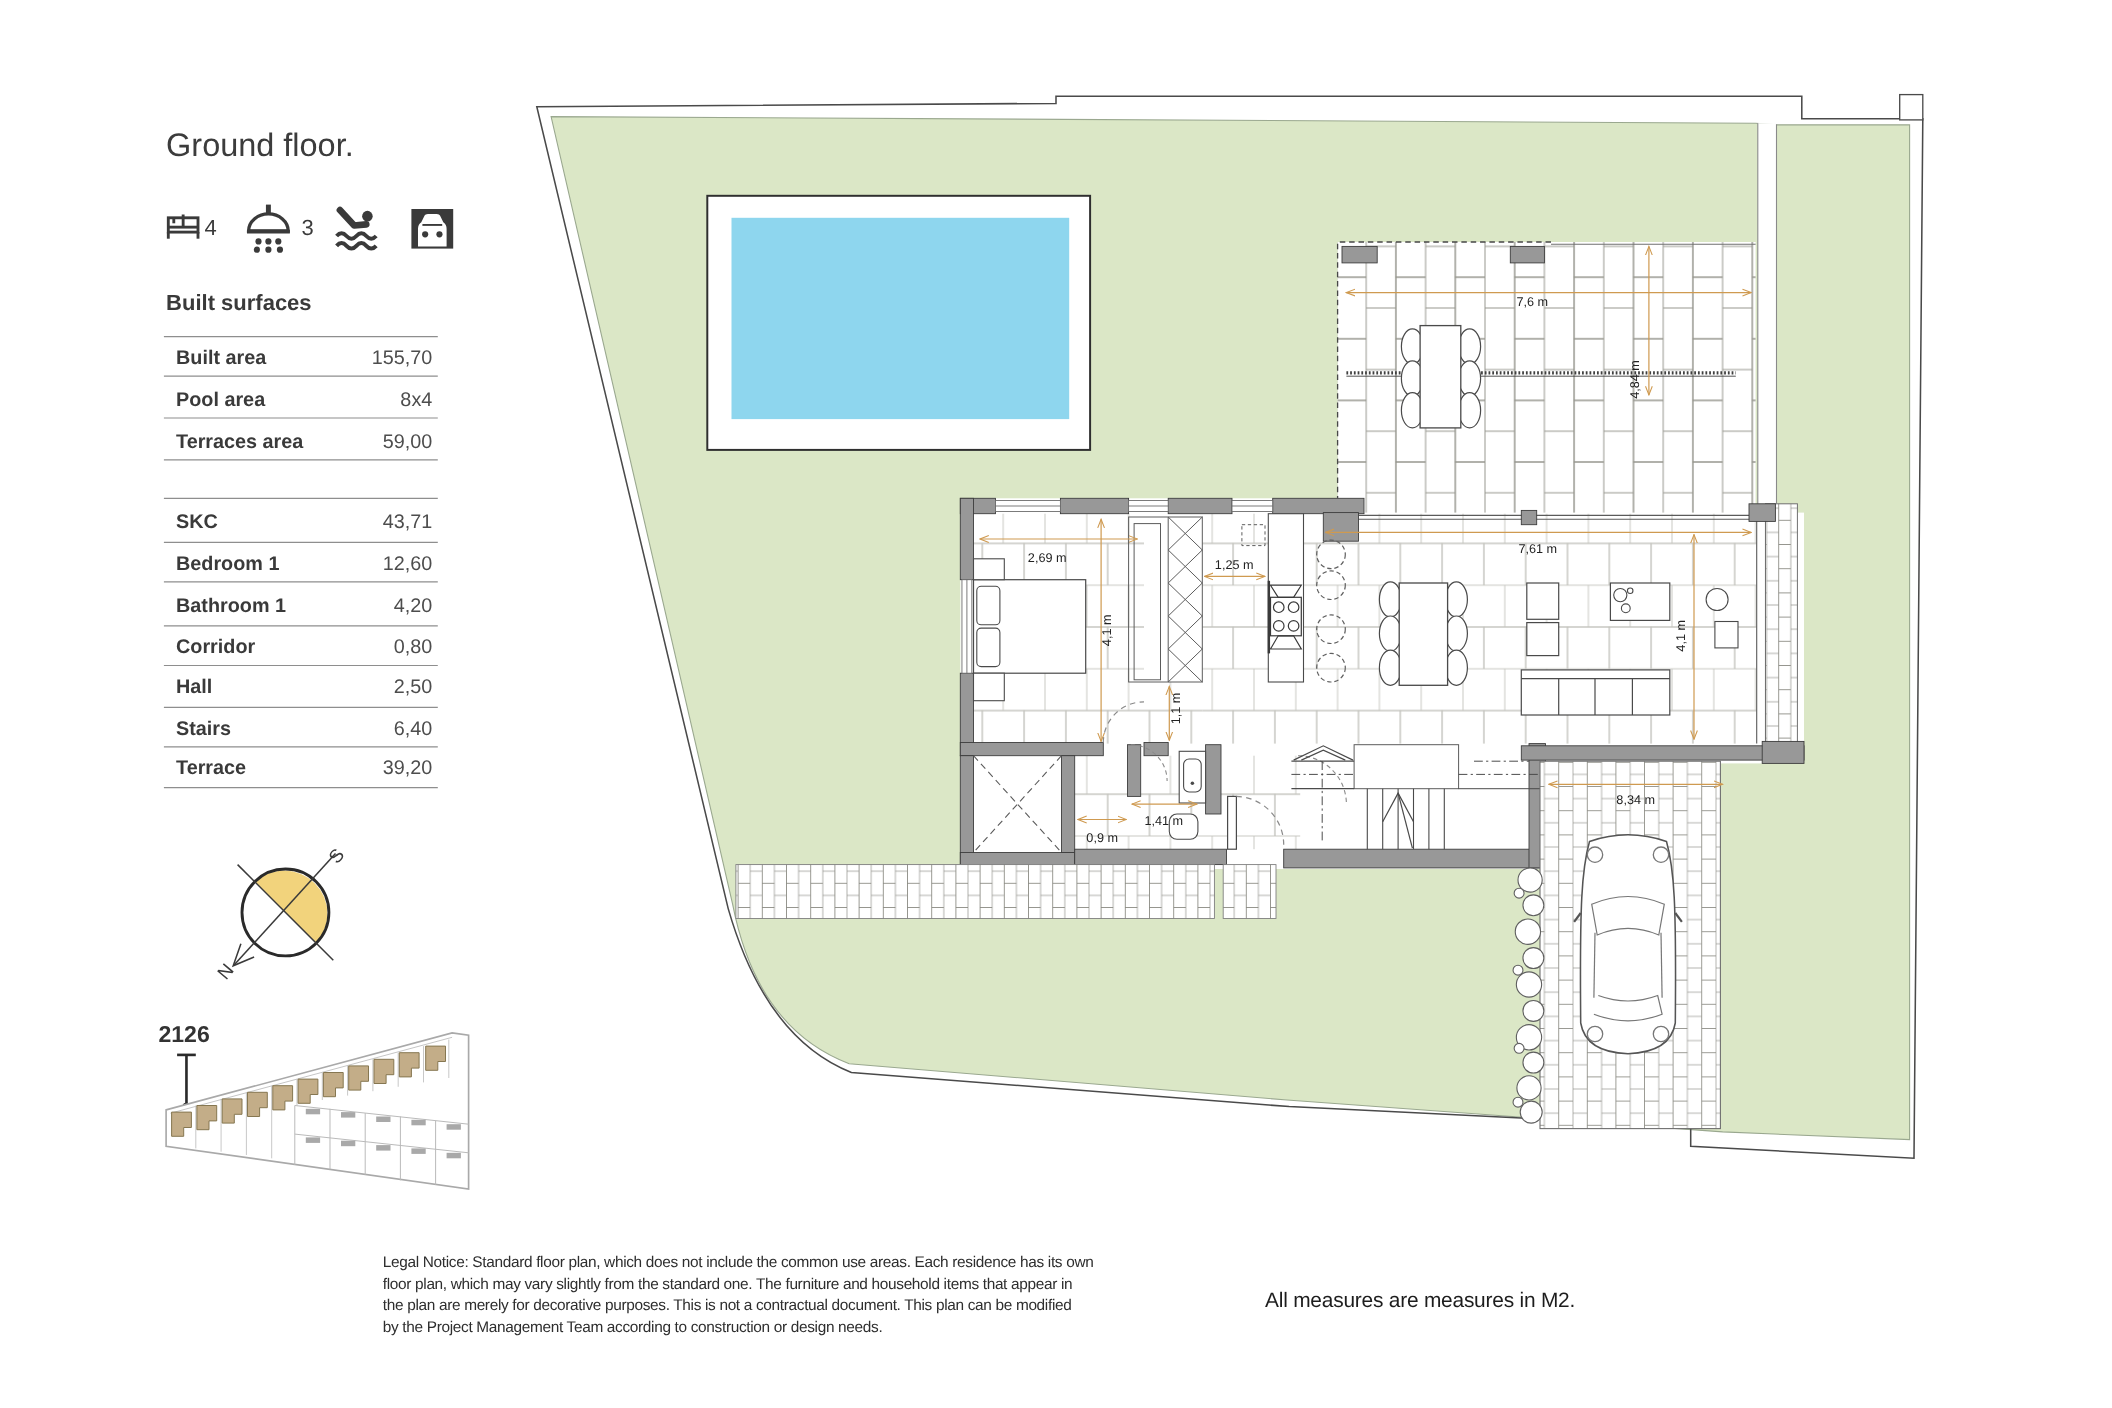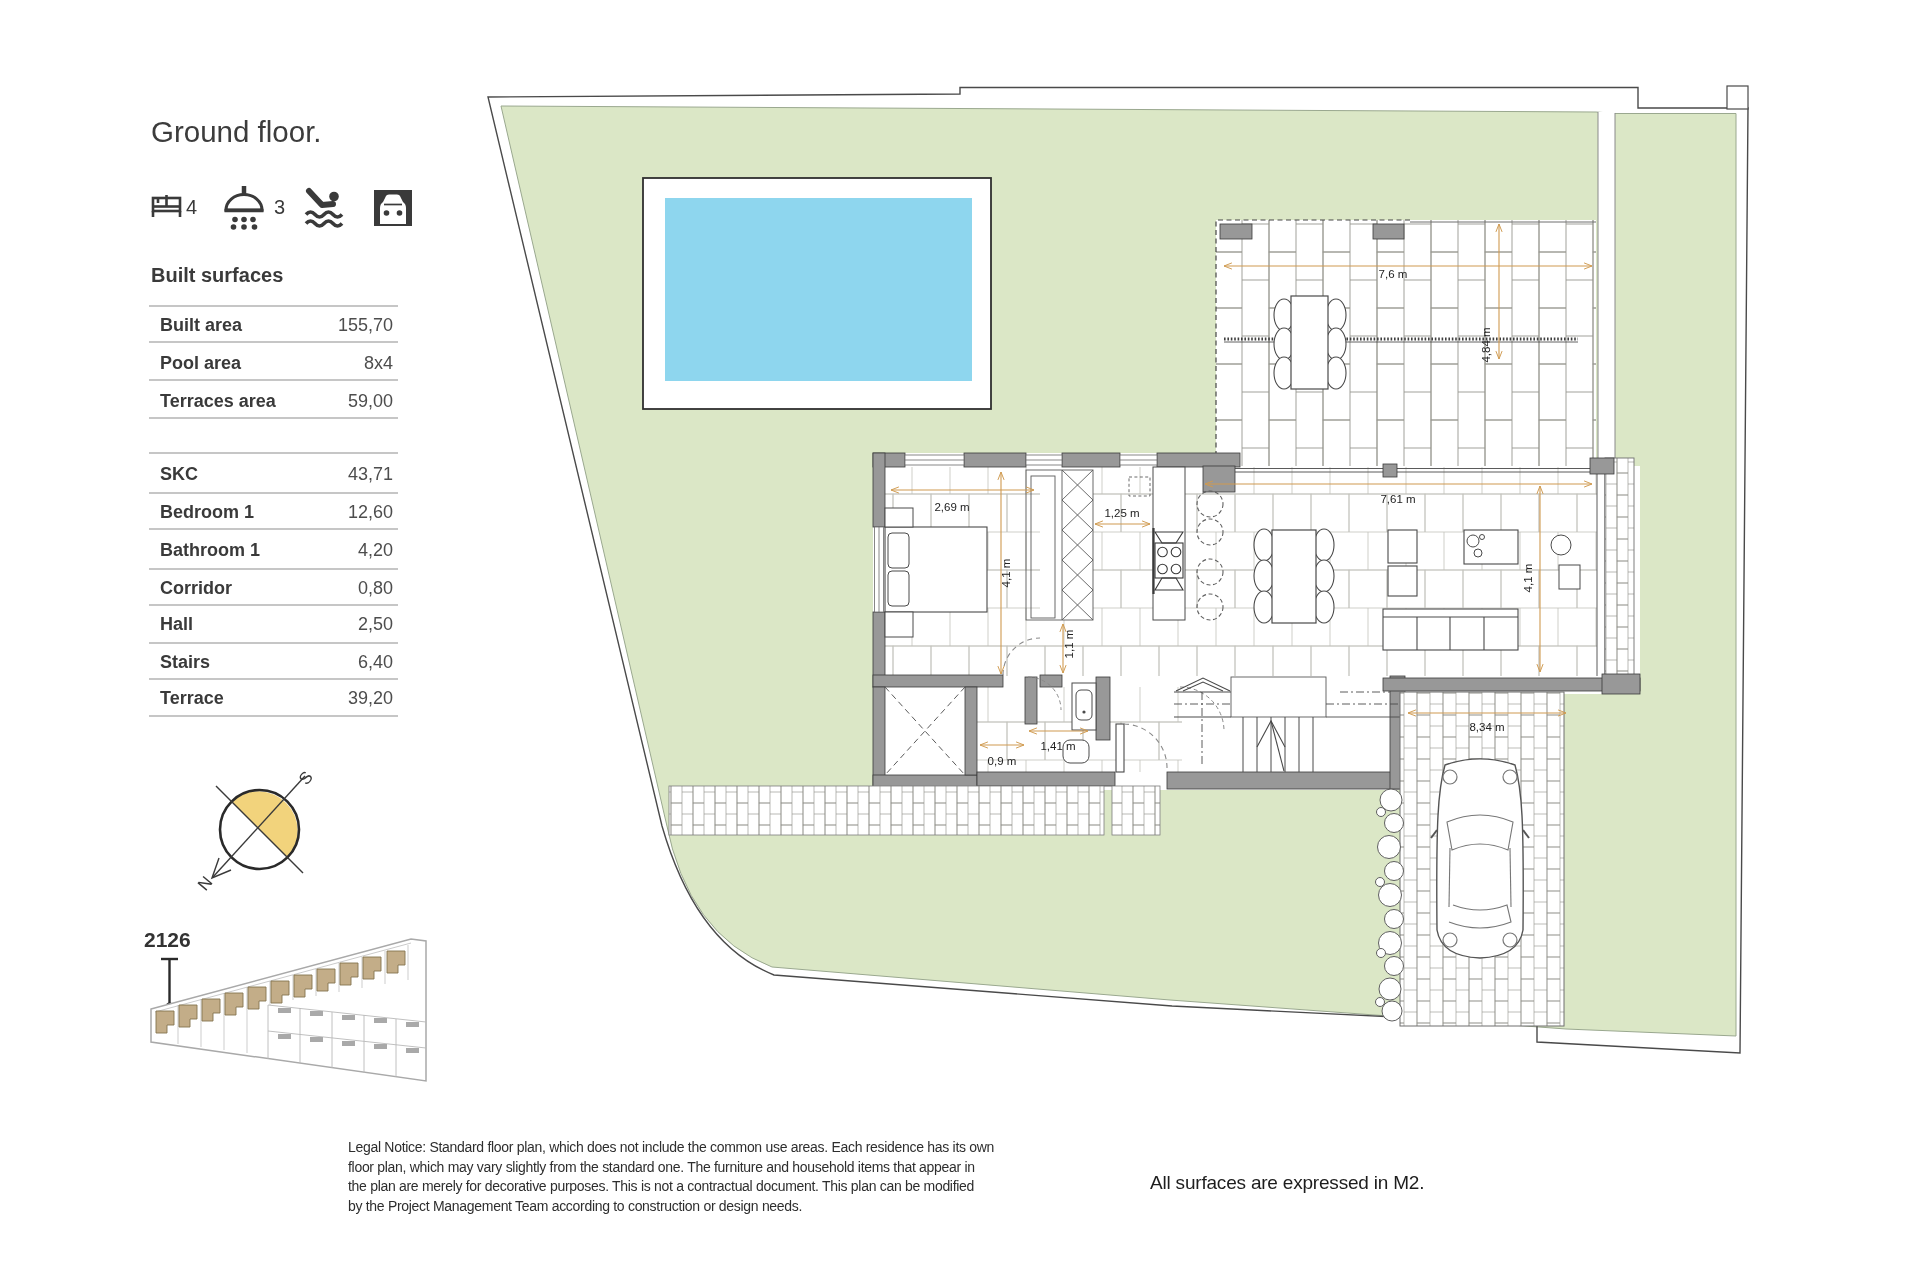--- a/index.html
+++ b/index.html
@@ -579,14 +579,14 @@
 <path d="M 340,963 h 18 v 14 h -7 v 8 h -11 z"></path>
 <path d="M 363,957 h 18 v 14 h -7 v 8 h -11 z"></path>
 <path d="M 387,951 h 18 v 14 h -7 v 8 h -11 z"></path>
 </g>
 </g>
 
 </svg>
 
 <div style="position:absolute;left:348px;top:1138px;font-size:14px;letter-spacing:-0.3px;line-height:19.6px;color:#2e2e2e;white-space:nowrap;">Legal Notice: Standard floor plan, which does not include the common use areas. Each residence has its own<br>floor plan, which may vary slightly from the standard one. The furniture and household items that appear in<br>the plan are merely for decorative purposes. This is not a contractual document. This plan can be modified<br>by the Project Management Team according to construction or design needs.</div>
 
-<div style="position:absolute;left:1150px;top:1172px;font-size:19px;letter-spacing:-0.2px;color:#1d1d1d;">All surfaces are expressed in M2.</div>
+<div style="position:absolute;left:1150px;top:1172px;font-size:19px;letter-spacing:-0.2px;color:#1d1d1d;">All measures are measures in M2.</div>
 </div>
 
 </body></html>

